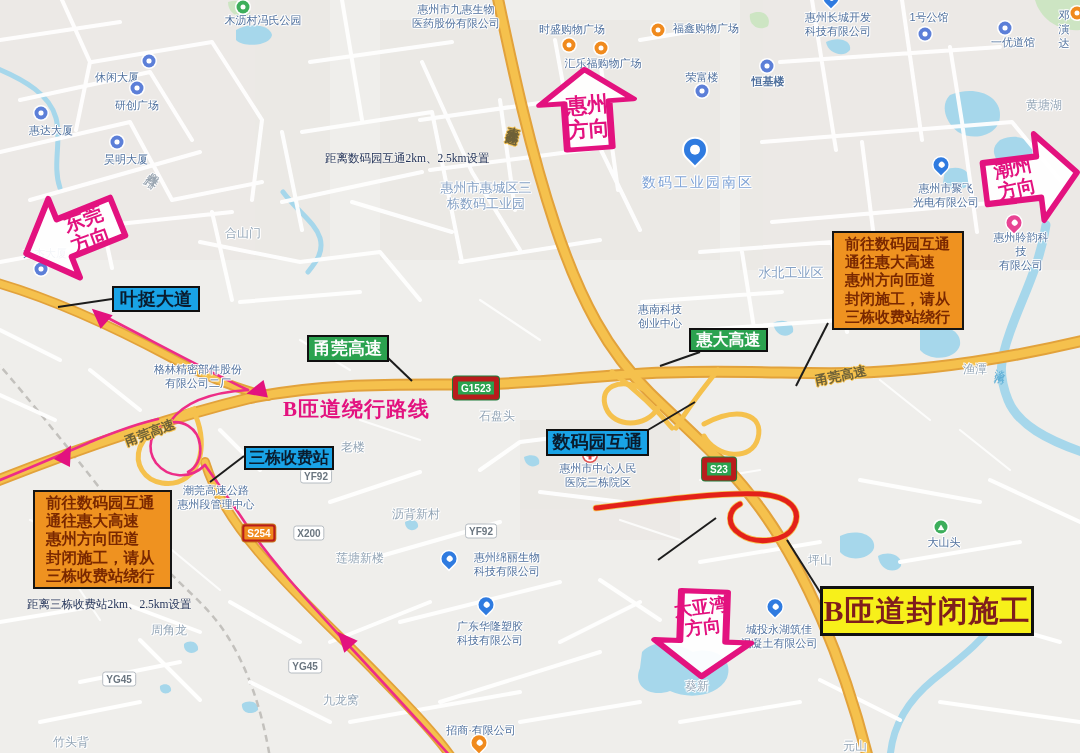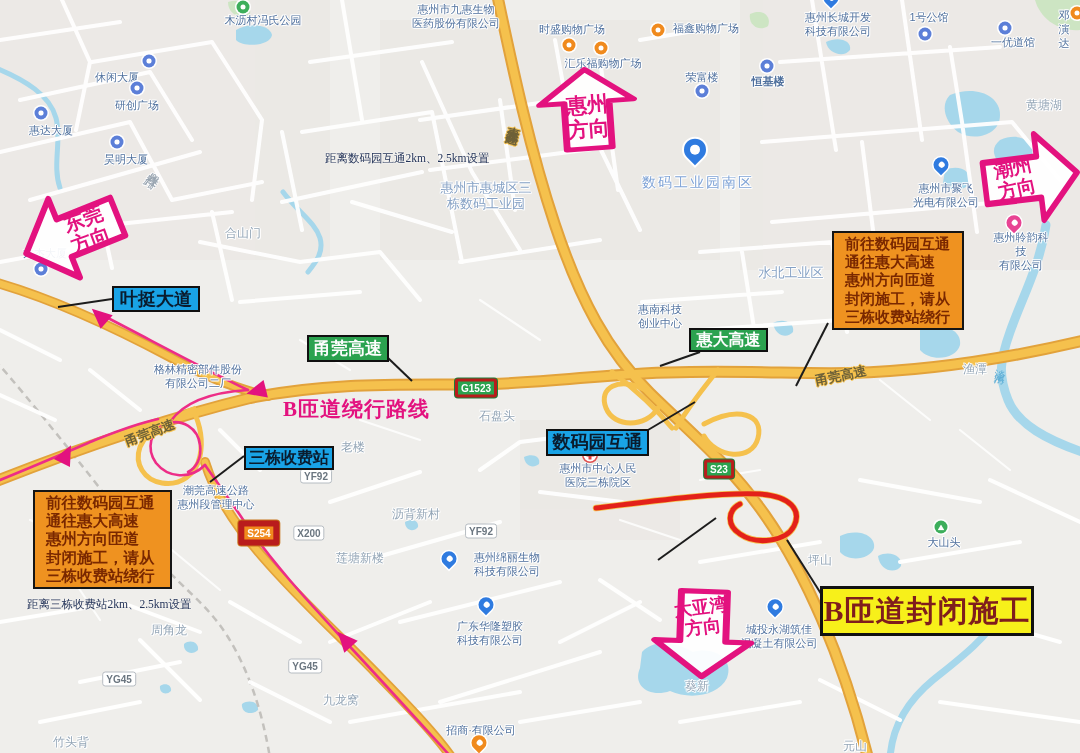--- a/index.html
+++ b/index.html
@@ -15,22 +15,22 @@
   .place.lg{color:#84A0C4;font-size:13px;}
   .place.xl{color:#7FA3D6;font-size:14px;letter-spacing:2px;}
   .rname{position:absolute;transform-origin:center;color:#6E6138;font-size:13px;font-weight:bold;white-space:nowrap;
        text-shadow:-1px 0 #F5C14D,1px 0 #F5C14D,0 -1px #F5C14D,0 1px #F5C14D;}
   .rname.v{writing-mode:vertical-rl;letter-spacing:2px;}
   .rname.gray{color:#98A4B0;font-weight:normal;text-shadow:-1px 0 #fff,1px 0 #fff,0 -1px #fff,0 1px #fff;}
   .rname.water{color:#5FAFD6;font-weight:normal;font-size:11px;text-shadow:none;}
   
   .shield{position:absolute;transform:translate(-50%,-50%);font-size:10px;font-weight:bold;
        padding:0 3px;border-radius:3px;line-height:13px;white-space:nowrap;}
-  .shield.green{background:#2BA24F;color:#fff;border:3px solid #b91c1c;box-shadow:0 0 0 1px #1D7D3A;}
-  .shield.orange{background:#F08A1D;color:#fff;border:6px solid #b91c1c;box-shadow:0 0 0 1px #C8741A;}
+  .shield.green{background:#2BA24F;color:#fff;border:5px solid #b91c1c;box-shadow:0 0 0 1px #1D7D3A;}
+  .shield.orange{background:#F08A1D;color:#fff;border:2px solid #b91c1c;box-shadow:0 0 0 1px #C8741A;}
   .shield.white{background:#fff;color:#6B7680;border:1px solid #B6BCC2;}
   
   .micon{position:absolute;transform:translate(-50%,-50%);width:13px;height:13px;border-radius:50%;
        box-shadow:0 0 0 1.5px #fff;}
   .micon::after{content:"";position:absolute;inset:4px;background:#fff;border-radius:2px;}
   .micon.bldg{background:#5C7FD8;}
   .micon.shop{background:#F08A1D;}.micon.shop::after{border-radius:50%;}
   .micon.park{background:#3DAE5B;}.micon.park::after{border-radius:50%;}
   .micon.mtn{background:#3DAE5B;}.micon.mtn::after{inset:4px 3px 3px 3px;border-radius:0;
        clip-path:polygon(50% 0,100% 100%,0 100%);}

